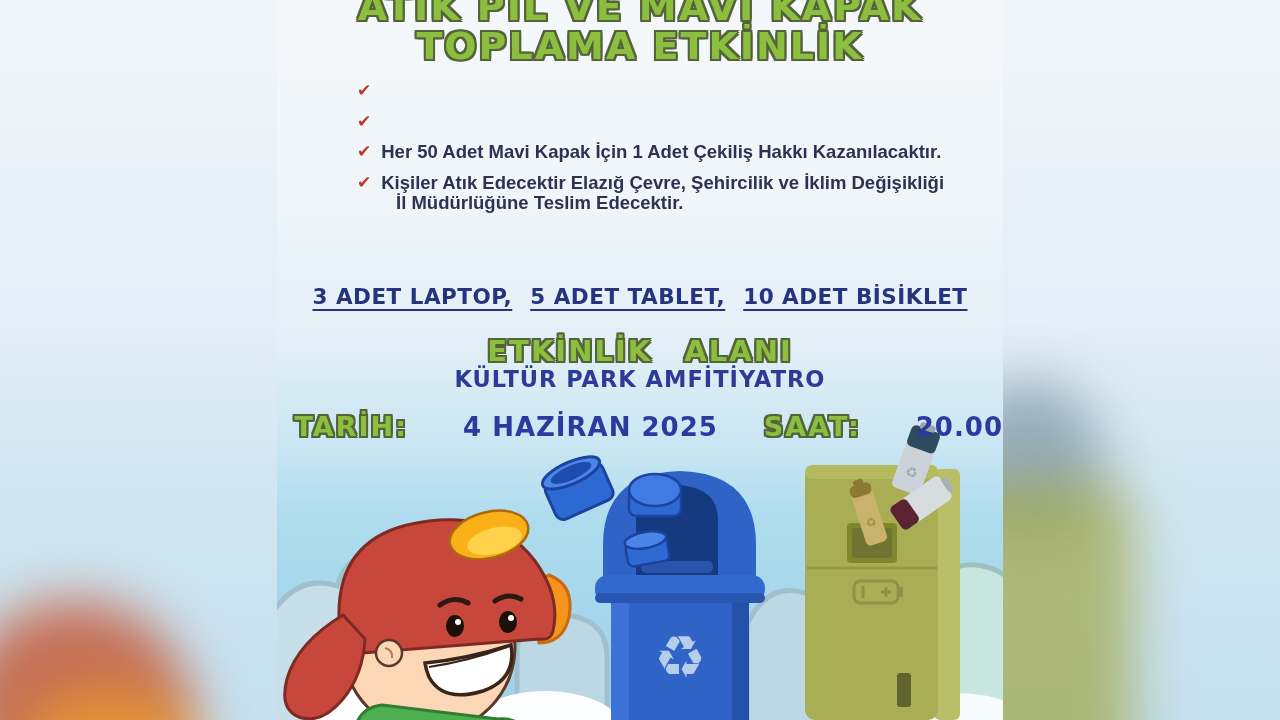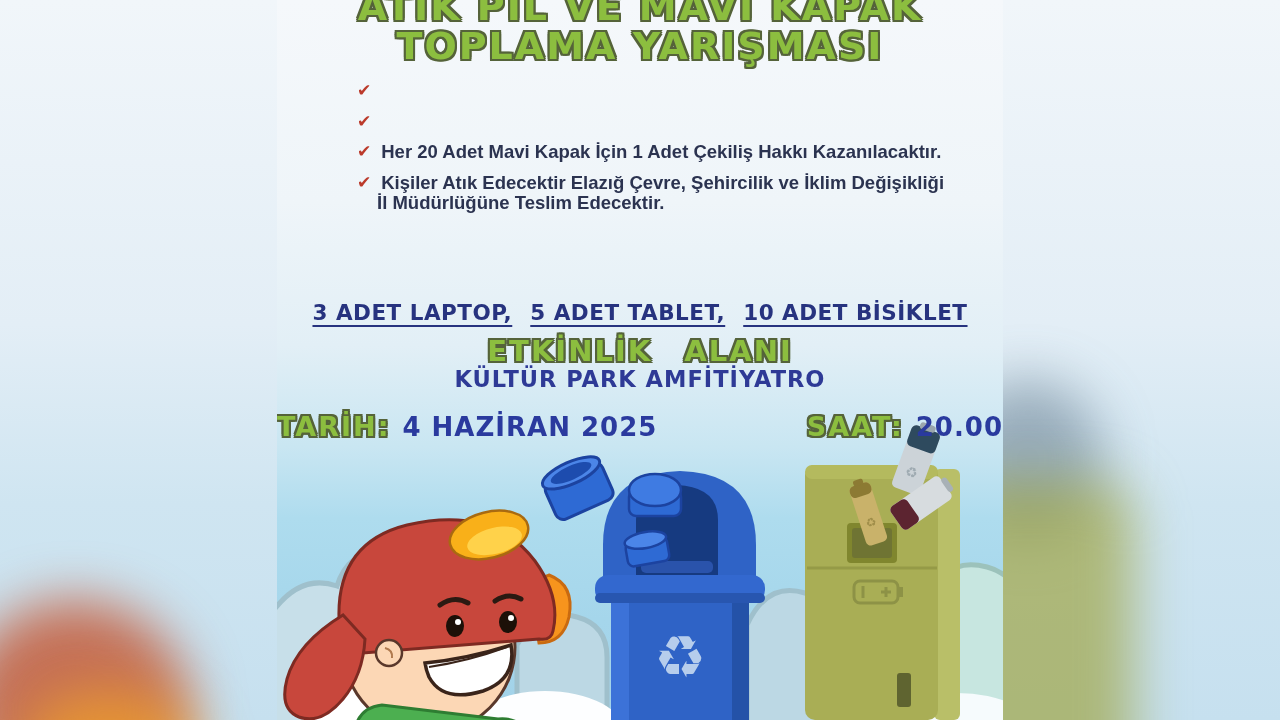--- a/index.html
+++ b/index.html
@@ -30,35 +30,35 @@
                 -2px 0 0 #55633a,2px 0 0 #55633a,0 -2px 0 #55633a,0 2px 0 #55633a;
     white-space:nowrap;
   }
   .title-1{top:-15px;font-size:38px;}
   .title-2{top:24px;font-size:38px;}
   
   .bullets{position:absolute;left:80px;top:80px;width:600px;}
   .bullet-row{display:flex;align-items:flex-start;margin-bottom:10px;
     color:#2b3350;font-weight:700;font-size:18.5px;line-height:1.15;text-align:left;}
   .check{color:#bb3a2b;font-size:17px;margin-right:10px;margin-top:1px;}
-  .bullet-cont{margin-left:20px;margin-top:-4px;color:#2b3350;font-weight:700;font-size:18.5px;text-align:left;}
+  .bullet-cont{margin-left:39px;margin-top:-4px;color:#2b3350;font-weight:700;font-size:18.5px;text-align:left;}
   
   .prizes-heading{top:241px;font-size:35px;}
   .prizes-line{top:284px;font-size:21.5px;font-weight:800;color:#27337f;
-    font-family:"DejaVu Sans",sans-serif;letter-spacing:.5px;white-space:nowrap;margin-top:16px;}
+    font-family:"DejaVu Sans",sans-serif;letter-spacing:.5px;white-space:nowrap;}
   .prizes-line span{text-decoration:underline;text-underline-offset:5px;text-decoration-thickness:2px;margin:0 5px;}
   
   .venue-heading{top:334px;font-size:29px;word-spacing:20px;}
   .venue-name{top:366px;font-size:22.5px;font-weight:800;color:#2e3a96;
     font-family:"DejaVu Sans",sans-serif;letter-spacing:1px;}
   
-  .schedule{position:absolute;left:0;top:411px;width:100%;display:flex;justify-content:space-between;gap:46px;}
+  .schedule{position:absolute;left:0;top:411px;width:100%;display:flex;justify-content:flex-end;gap:46px;}
   .sched-group{display:flex;align-items:baseline;gap:12px;}
   .sched-label{font-size:27px;}
-  .sched-value{font-size:26px;font-weight:800;color:#2a3a9e;font-family:"DejaVu Sans",sans-serif;letter-spacing:1px;}
+  .sched-value{font-size:26px;font-weight:800;color:#2a3a9e;font-family:"DejaVu Sans",sans-serif;letter-spacing:1px;margin-left:43px;}
   .illustration{position:absolute;left:0;top:415px;width:726px;height:305px;}
 </style>
 </head>
 <body>
 
 <div class="side-bar left">
   <div class="blob cap-blur"></div>
   <div class="blob hair-blur"></div>
 </div>
 <div class="side-bar right">
@@ -174,32 +174,32 @@
       <g>
         <circle cx="112" cy="238" r="13" fill="#fcd7b5" stroke="#5a382b" stroke-width="2.5"></circle>
         <path d="M108,233 q8,2 7,10" fill="none" stroke="#b07a4e" stroke-width="2"></path>
       </g>
       <path d="M148,248 q42,-4 86,-18 q6,34 -28,46 q-40,12 -54,-14 q-3,-7 -4,-14 Z" fill="#ffffff" stroke="#3a241a" stroke-width="3.5"></path>
       <path d="M152,252 q40,-6 78,-20" fill="none" stroke="#3a241a" stroke-width="2"></path>
     </g>
   </svg>
 
   <div class="abs bubble title-1">ATIK PİL VE MAVİ KAPAK</div>
-  <div class="abs bubble title-2">TOPLAMA YARIŞMASI</div>
+  <div class="abs bubble title-2">TOPLAMA ETKİNLİK</div>
 
   <div class="bullets">
     <div class="bullet-row">
       <span class="check">✔</span>
     </div>
     <div class="bullet-row">
       <span class="check">✔</span>
     </div>
     <div class="bullet-row">
       <span class="check">✔</span>
-      <span>Her 20 Adet Mavi Kapak İçin 1 Adet Çekiliş Hakkı Kazanılacaktır.</span>
+      <span>Her 50 Adet Mavi Kapak İçin 1 Adet Çekiliş Hakkı Kazanılacaktır.</span>
     </div>
     <div class="bullet-row" style="margin-bottom:2px;">
       <span class="check">✔</span>
       <span>Kişiler Atık Edecektir Elazığ Çevre, Şehircilik ve İklim Değişikliği</span>
     </div>
     <div class="bullet-cont">İl Müdürlüğüne Teslim Edecektir.</div>
   </div>
 
   <div class="abs prizes-line">
     <span>3 ADET LAPTOP,</span>

